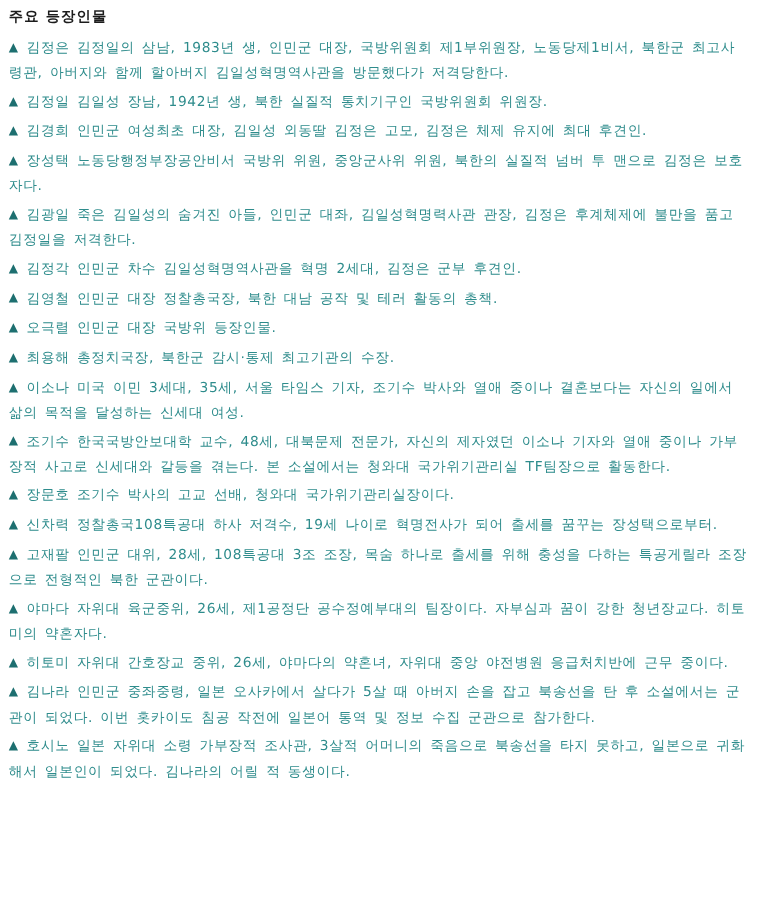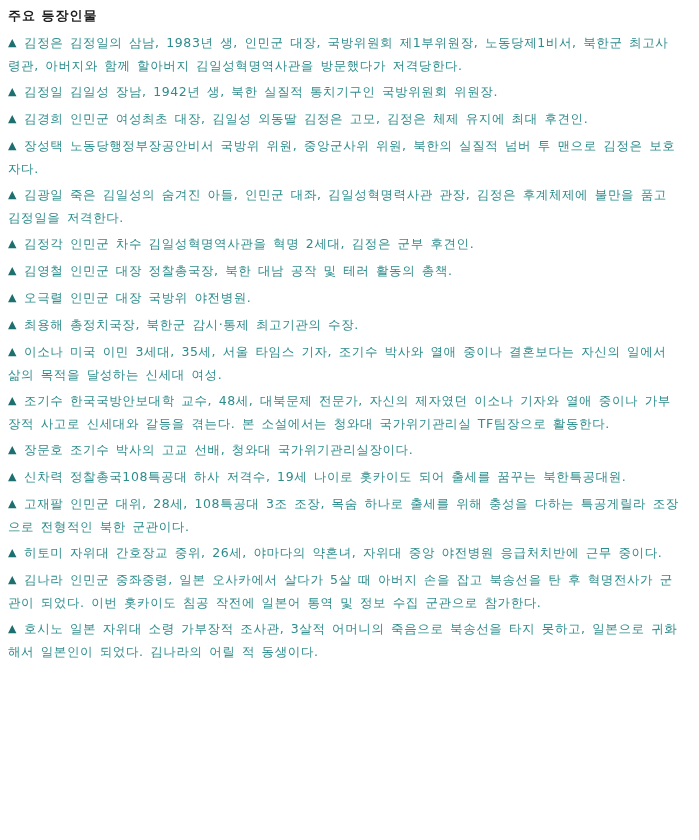--- a/index.html
+++ b/index.html
@@ -49,23 +49,24 @@
 <div class="doc">
   <h1 class="page-title">주요 등장인물</h1>
 
   <p class="item"><span class="bullet">▲</span><span>김정은 김정일의 삼남, 1983년 생, 인민군 대장, 국방위원회 제1부위원장, 노동당제1비서, 북한군 최고사령관, 아버지와 함께 할아버지 김일성혁명역사관을 방문했다가 저격당한다.</span></p>
   <p class="item"><span class="bullet">▲</span><span>김정일 김일성 장남, 1942년 생, 북한 실질적 통치기구인 국방위원회 위원장.</span></p>
   <p class="item"><span class="bullet">▲</span><span>김경희 인민군 여성최초 대장, 김일성 외동딸 김정은 고모, 김정은 체제 유지에 최대 후견인.</span></p>
   <p class="item"><span class="bullet">▲</span><span>장성택 노동당행정부장공안비서 국방위 위원, 중앙군사위 위원, 북한의 실질적 넘버 투 맨으로 김정은 보호자다.</span></p>
   <p class="item"><span class="bullet">▲</span><span>김광일 죽은 김일성의 숨겨진 아들, 인민군 대좌, 김일성혁명력사관 관장, 김정은 후계체제에 불만을 품고 김정일을 저격한다.</span></p>
   <p class="item"><span class="bullet">▲</span><span>김정각 인민군 차수 김일성혁명역사관을 혁명 2세대, 김정은 군부 후견인.</span></p>
   <p class="item"><span class="bullet">▲</span><span>김영철 인민군 대장 정찰총국장, 북한 대남 공작 및 테러 활동의 총책.</span></p>
-  <p class="item"><span class="bullet">▲</span><span>오극렬 인민군 대장 국방위 야전병원.</span></p>
+  <p class="item"><span class="bullet">▲</span><span>오극렬 인민군 대장 국방위 등장인물.</span></p>
   <p class="item"><span class="bullet">▲</span><span>최용해 총정치국장, 북한군 감시·통제 최고기관의 수장.</span></p>
   <p class="item"><span class="bullet">▲</span><span>이소나 미국 이민 3세대, 35세, 서울 타임스 기자, 조기수 박사와 열애 중이나 결혼보다는 자신의 일에서 삶의 목적을 달성하는 신세대 여성.</span></p>
   <p class="item"><span class="bullet">▲</span><span>조기수 한국국방안보대학 교수, 48세, 대북문제 전문가, 자신의 제자였던 이소나 기자와 열애 중이나 가부장적 사고로 신세대와 갈등을 겪는다. 본 소설에서는 청와대 국가위기관리실 TF팀장으로 활동한다.</span></p>
   <p class="item"><span class="bullet">▲</span><span>장문호 조기수 박사의 고교 선배, 청와대 국가위기관리실장이다.</span></p>
-  <p class="item"><span class="bullet">▲</span><span>신차력 정찰총국108특공대 하사 저격수, 19세 나이로 홋카이도 되어 출세를 꿈꾸는 북한특공대원.</span></p>
+  <p class="item"><span class="bullet">▲</span><span>신차력 정찰총국108특공대 하사 저격수, 19세 나이로 혁명전사가 되어 출세를 꿈꾸는 장성택으로부터.</span></p>
   <p class="item"><span class="bullet">▲</span><span>고재팔 인민군 대위, 28세, 108특공대 3조 조장, 목숨 하나로 출세를 위해 충성을 다하는 특공게릴라 조장으로 전형적인 북한 군관이다.</span></p>
+  <p class="item"><span class="bullet">▲</span><span>야마다 자위대 육군중위, 26세, 제1공정단 공수정예부대의 팀장이다. 자부심과 꿈이 강한 청년장교다. 히토미의 약혼자다.</span></p>
   <p class="item"><span class="bullet">▲</span><span>히토미 자위대 간호장교 중위, 26세, 야마다의 약혼녀, 자위대 중앙 야전병원 응급처치반에 근무 중이다.</span></p>
-  <p class="item"><span class="bullet">▲</span><span>김나라 인민군 중좌중령, 일본 오사카에서 살다가 5살 때 아버지 손을 잡고 북송선을 탄 후 혁명전사가 군관이 되었다. 이번 홋카이도 침공 작전에 일본어 통역 및 정보 수집 군관으로 참가한다.</span></p>
+  <p class="item"><span class="bullet">▲</span><span>김나라 인민군 중좌중령, 일본 오사카에서 살다가 5살 때 아버지 손을 잡고 북송선을 탄 후 소설에서는 군관이 되었다. 이번 홋카이도 침공 작전에 일본어 통역 및 정보 수집 군관으로 참가한다.</span></p>
   <p class="item"><span class="bullet">▲</span><span>호시노 일본 자위대 소령 가부장적 조사관, 3살적 어머니의 죽음으로 북송선을 타지 못하고, 일본으로 귀화해서 일본인이 되었다. 김나라의 어릴 적 동생이다.</span></p>
 </div>
 
 </body></html>

